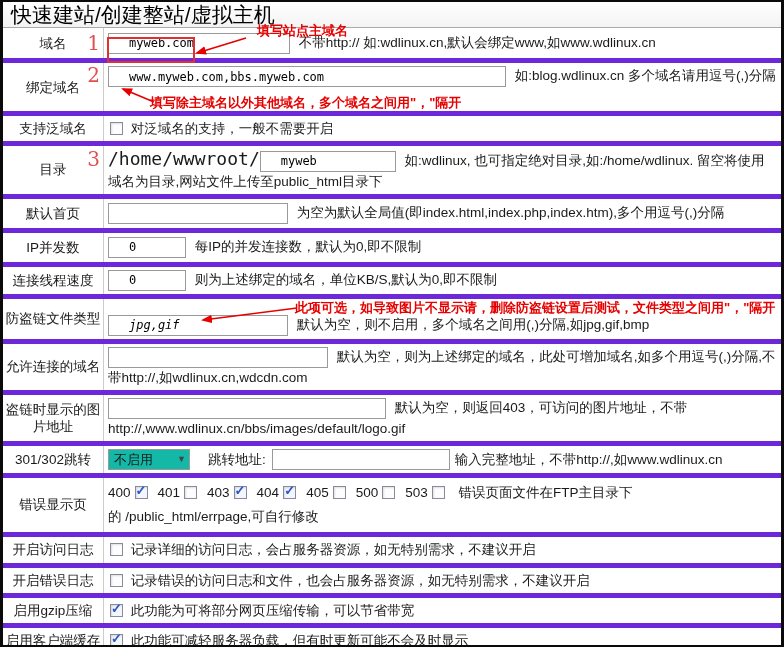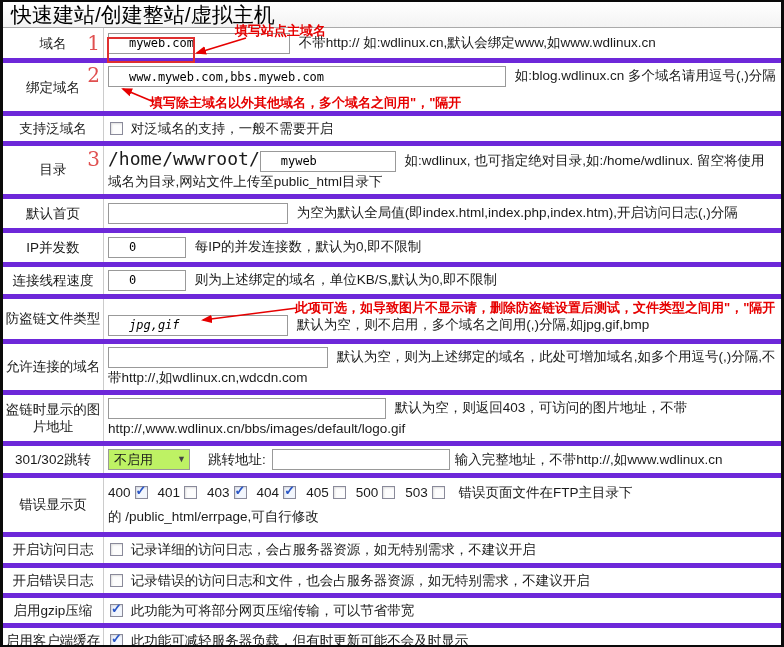--- a/index.html
+++ b/index.html
@@ -44,21 +44,21 @@
     display:inline-block; vertical-align:-2px; position:relative;
     margin:0 4px 0 2px; cursor:pointer; box-shadow:inset 1px 1px 2px rgba(0,0,0,.12);
   }
   .cb:checked { background:#f2f6fd; }
   .cb:checked::after {
     content:"✓"; position:absolute; left:0px; top:-4px;
     color:#2a56c6; font-size:13px; font-weight:bold;
   }
   .sel {
     display:inline-flex; align-items:center; justify-content:space-between;
-    min-width:66px; height:21px; border:1px solid #999; background:#bef264;
+    min-width:66px; height:21px; border:1px solid #999; background:#14b8a6;
     padding:0 3px 0 5px; font-size:13px; vertical-align:middle; cursor:default;gap:18px;
   }
   .sel .arrow { font-size:9px; color:#444; margin-left:6px; }
   .red { color:#e60000; font-weight:bold; font-size:13px; line-height:15px; }
   .ann { position:absolute; z-index:6; white-space:nowrap; }
   .hl {
     position:absolute; left:104px; top:35px; width:88px; height:26px;
     border:2px solid #e03030; z-index:5; pointer-events:none;
   }
   .overlay { position:absolute; left:0; top:0; z-index:5; pointer-events:none; }
@@ -124,21 +124,21 @@
     </div>
   </div>
 
   <div class="row" style="min-height:34px">
     <div class="lc">
       <span>默认首页</span>
     </div>
     <div class="cc">
       <div class="inline">
         <input class="tx" style="width: 180px;" type="text" value="">
-        <span>为空为默认全局值(即index.html,index.php,index.htm),开启访问日志(,)分隔</span>
+        <span>为空为默认全局值(即index.html,index.php,index.htm),多个用逗号(,)分隔</span>
       </div>
     </div>
   </div>
 
   <div class="row" style="min-height:34px">
     <div class="lc">
       <span>IP并发数</span>
     </div>
     <div class="cc">
       <div class="inline">
@@ -271,21 +271,21 @@
     <div class="cc">
       <div class="inline">
         <input class="cb" type="checkbox" checked="" style="">
         <span>此功能可减轻服务器负载，但有时更新可能不会及时显示</span>
       </div>
     </div>
   </div>
 
   <div class="hl"></div>
 
-  <div class="ann red" style="left:232px;top:21px">填写站点主域名</div>
+  <div class="ann red" style="left:254px;top:21px">填写站点主域名</div>
   <div class="ann red" style="left:147px;top:93px">填写除主域名以外其他域名，多个域名之间用"，"隔开</div>
 
   <svg class="overlay" width="784" height="647">
     <defs>
       <marker id="ah" markerWidth="12" markerHeight="10" refX="9" refY="5" orient="auto" markerUnits="userSpaceOnUse">
         <path d="M11,5 L0,0.8 L0,9.2 Z" fill="#e60000"></path>
       </marker>
     </defs>
     <line x1="243" y1="36" x2="194" y2="51" stroke="#e60000" stroke-width="1.6" marker-end="url(#ah)"></line>
     <line x1="151" y1="100" x2="120" y2="87" stroke="#e60000" stroke-width="1.6" marker-end="url(#ah)"></line>

